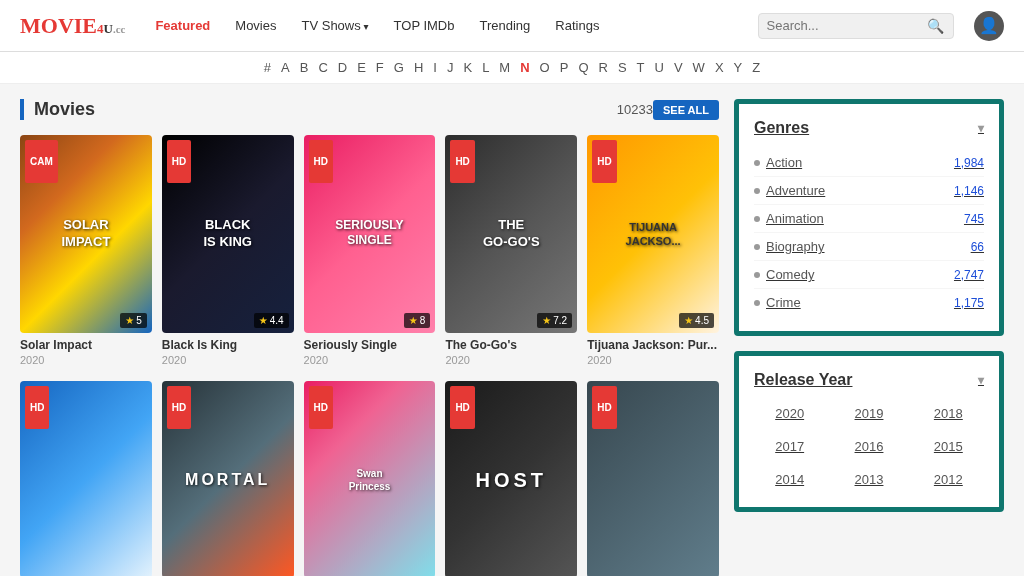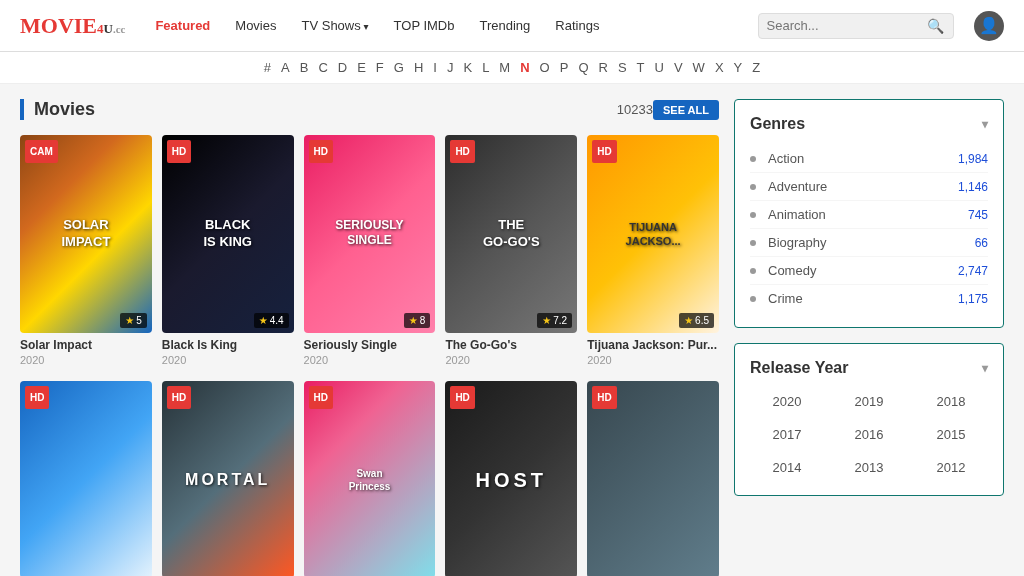--- a/index.html
+++ b/index.html
@@ -135,21 +135,21 @@
       aspect-ratio: 2/3;
       border-radius: 4px;
       position: relative;
       overflow: hidden;
       background: #ccc;
     }
     .badge {
       position: absolute;
       top: 5px;
       left: 5px;
-      padding: 6px 5px;
+      padding: 16px 5px;
       border-radius: 2px;
       font-size: 10px;
       font-weight: bold;
       color: #fff;
       z-index: 2;
     }
     .badge.hd { background: #e53935; }
     .badge.cam { background: #e53935; }
     .rating-badge {
       position: absolute;
@@ -198,24 +198,25 @@
       line-height: 1.3;
     }
 
     
     .sidebar {
       width: 270px;
       flex-shrink: 0;
     }
     .sidebar-section {
       background: #fff;
-      border: 1px solid #0f766e;
+      border: 5px solid #0f766e;
       border-radius: 4px;
       padding: 15px;
       margin-bottom: 15px;
+      text-decoration: underline;
     }
     .sidebar-section-title {
       font-size: 16px;
       font-weight: bold;
       color: #333;
       margin-bottom: 12px;
       display: flex;
       justify-content: space-between;
       align-items: center;
     }
@@ -227,21 +228,21 @@
       padding: 6px 0;
       border-bottom: 1px solid #f5f5f5;
       cursor: pointer;
     }
     .genre-item:last-child { border-bottom: none; }
     .genre-name {
       color: #555;
       font-size: 13px;
       display: flex;
       align-items: center;
-      gap: 12px;
+      gap: 6px;
     }
     .genre-dot {
       width: 6px; height: 6px;
       border-radius: 50%;
       background: #999;
     }
     .genre-count { color: #1d4ed8; font-size: 12px; }
 
     
     .year-grid {
@@ -361,21 +362,21 @@
           <div class="rating-badge">7.2</div>
         </div>
         <div class="movie-title">The Go-Go's</div>
         <div class="movie-year">2020</div>
       </div>
 
       <div class="movie-card">
         <div class="movie-poster poster-tijuana">
           <span class="badge hd">HD</span>
           <div class="poster-big-text" style="font-size:11px;color:#333;">TIJUANA<br>JACKSO...</div>
-          <div class="rating-badge">6.5</div>
+          <div class="rating-badge">4.5</div>
         </div>
         <div class="movie-title">Tijuana Jackson: Pur...</div>
         <div class="movie-year">2020</div>
       </div>
     </div>
 
     <div class="movies-grid">
 
       <div class="movie-card">
         <div class="movie-poster poster-secret">

